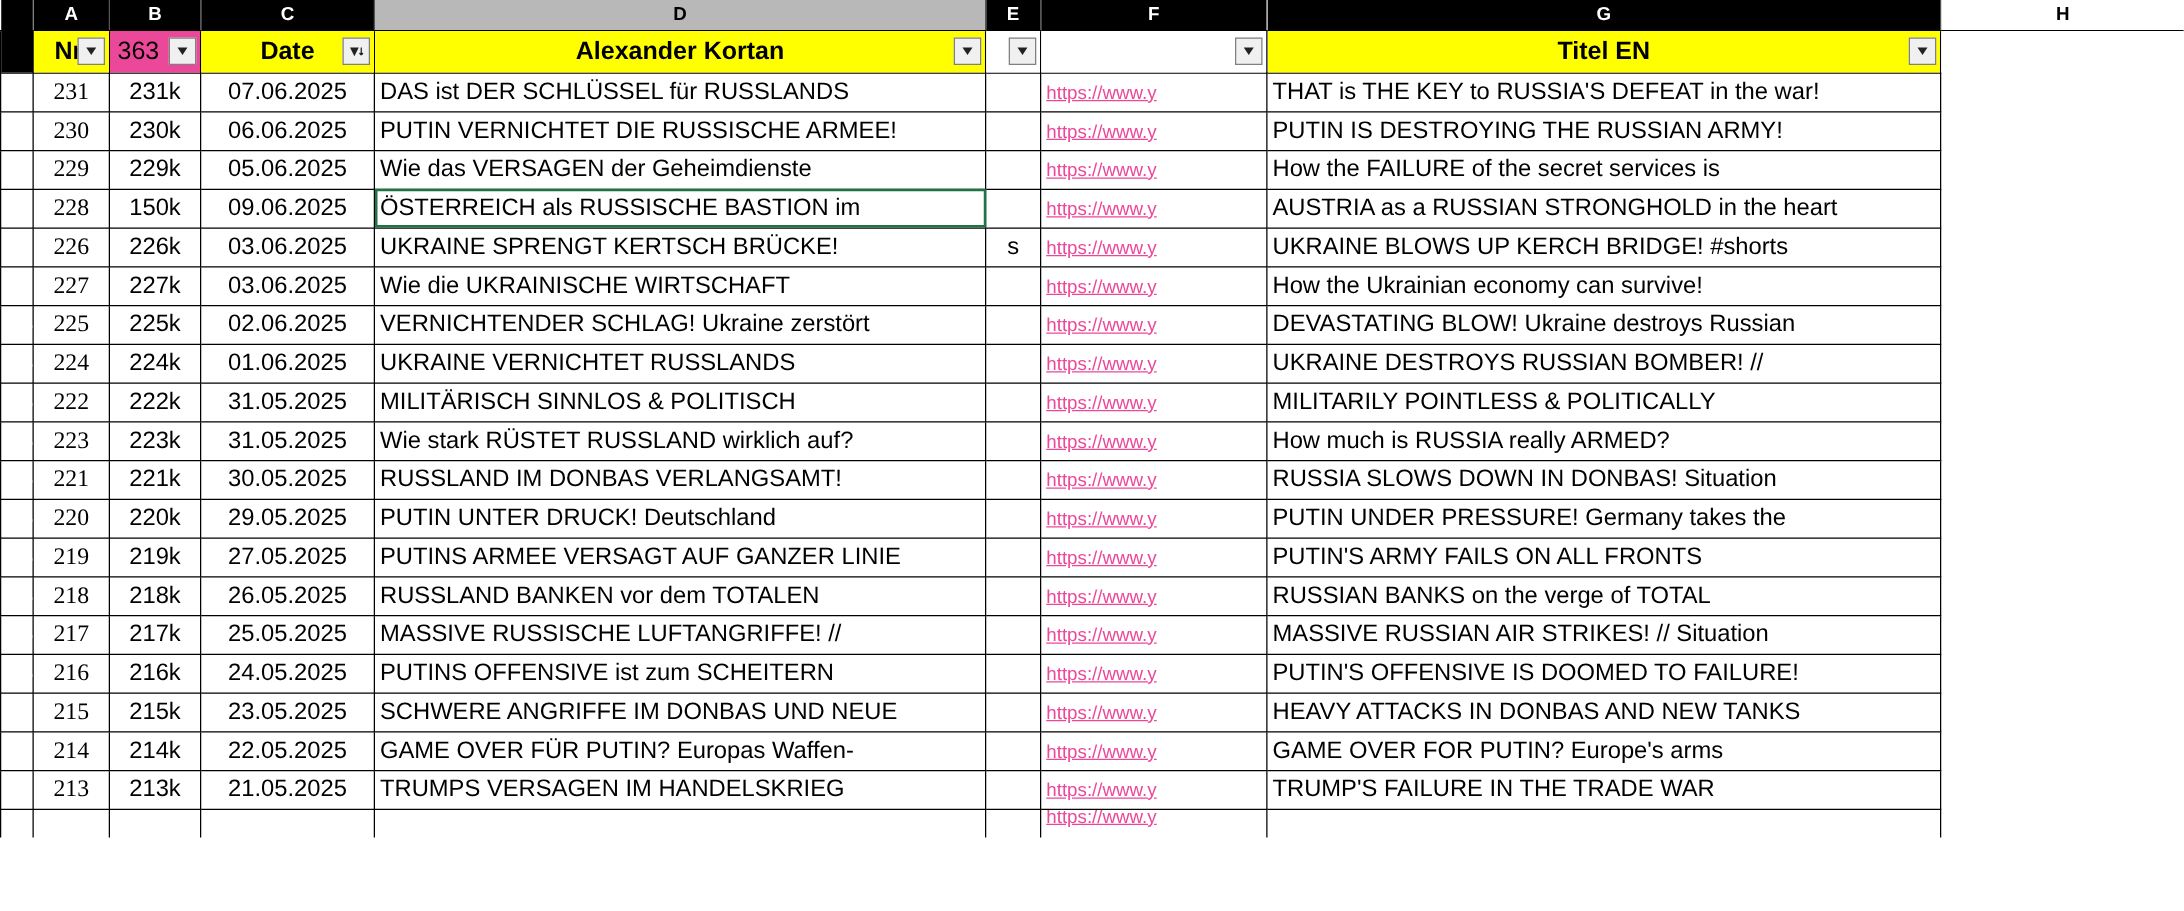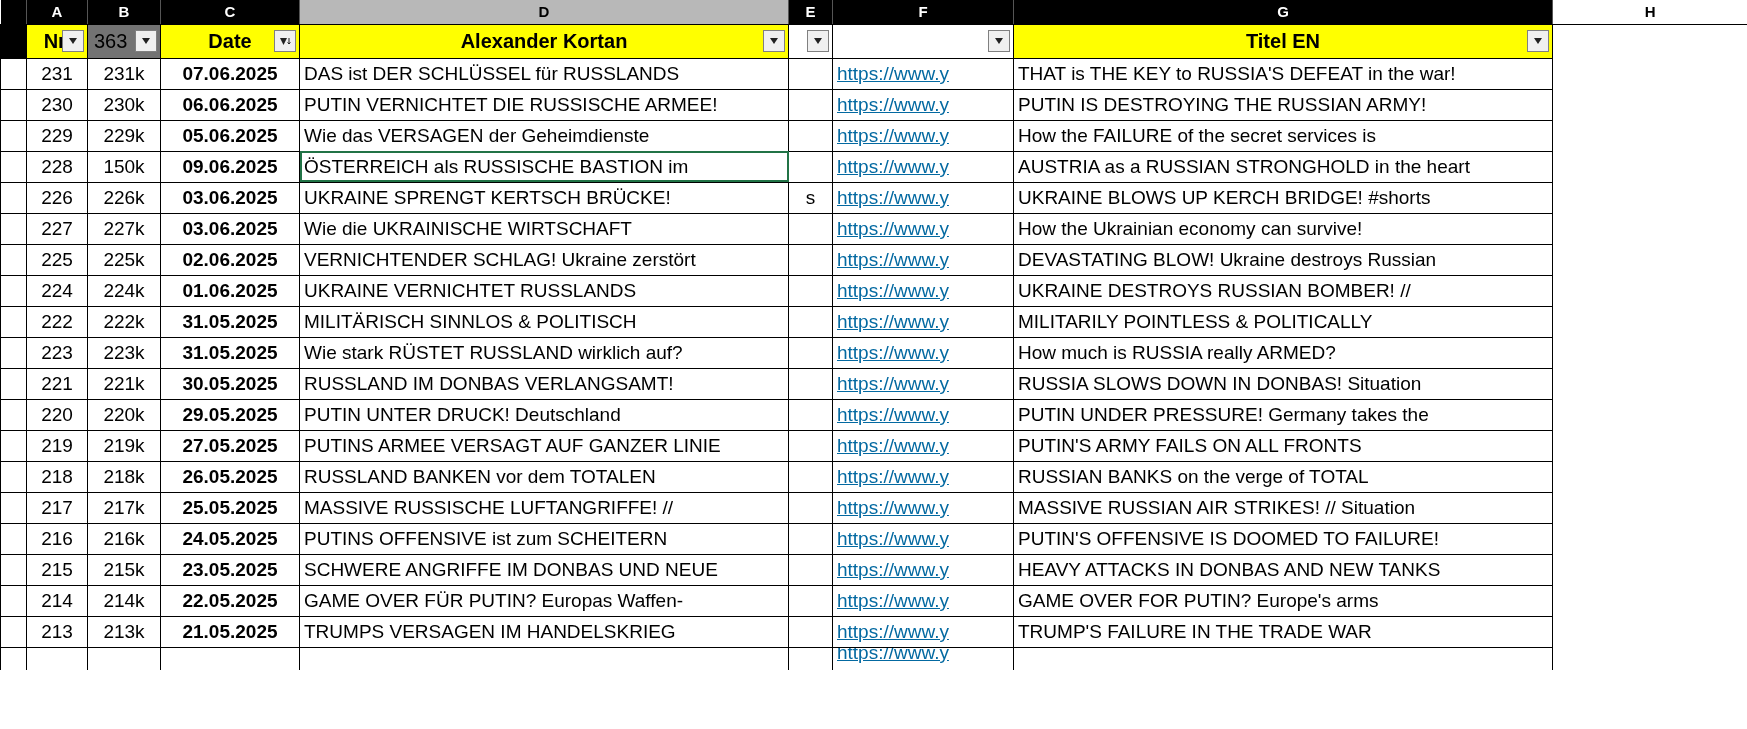--- a/index.html
+++ b/index.html
@@ -71,21 +71,21 @@
     height: 34px;
     border: 1px solid #000000;
     font-weight: bold;
     text-align: center;
     position: relative;
     font-size: 20px;
   }
   tr.filterrow td.yellow { background: #ffff00; }
   tr.filterrow td.white  { background: #ffffff; }
   tr.filterrow td.namebox {
-    background: #737373;
+    background: #ec4899;
     text-align: left;
     padding-left: 6px;
     font-weight: normal;
     font-size: 20px;
   }
   tr.filterrow td.blank { border: none; background: #ffffff; }
 
   .fbtn {
     position: absolute;
     right: 3px;
@@ -102,35 +102,35 @@
   .fbtn svg { display: block; }
 
   
   tr.datarow td {
     height: 31px;
     border: 1px solid #000000;
     background: #ffffff;
     font-size: 19px;
     padding: 0 4px;
   }
-  td.c-nr   { text-align: center; }
+  td.c-nr   { text-align: center; font-family: Liberation Serif, serif; }
   td.c-b    { text-align: center; }
-  td.c-date { text-align: center; font-weight: bold; }
+  td.c-date { text-align: center; }
   td.c-de   { text-align: left; }
   td.c-e    { text-align: center; }
   td.c-link { text-align: left; }
   td.c-en   { text-align: left; }
   td.c-h    { border: none !important; background: #ffffff; }
 
   td.c-de.active { outline: 2px solid #217346; outline-offset: -2px; margin-top: 12px; }
 
   a.link {
-    color: #0369a1;
+    color: #ec4899;
     text-decoration: underline;
-    font-size: 19px;
+    font-size: 15px;
   }
 
   tr.lastpartial td { height: 14px; border-bottom: none; }
   tr.lastpartial td.c-link a { position: relative; top: -6px; }
 </style>
 </head>
 <body>
 
 <div id="sheet">
   <table class="grid">

